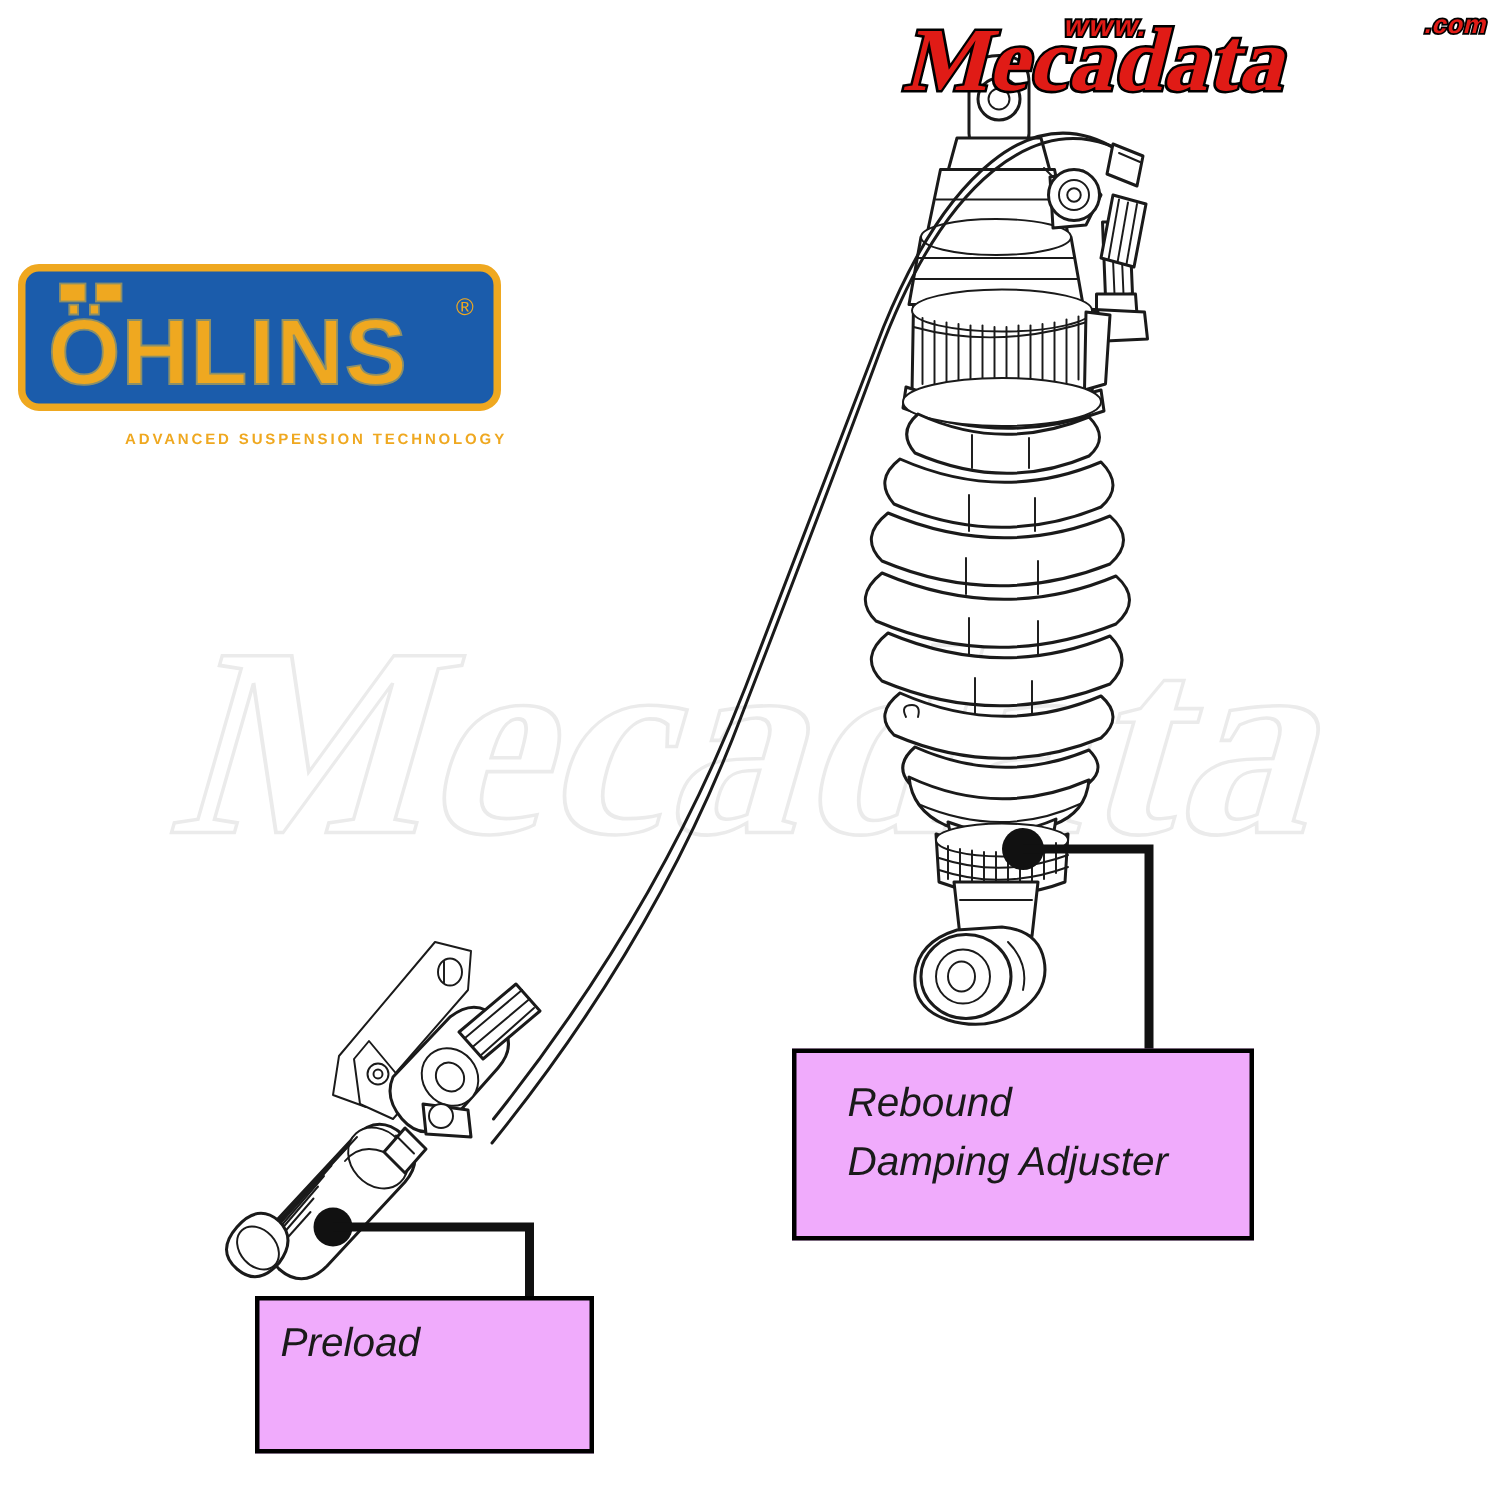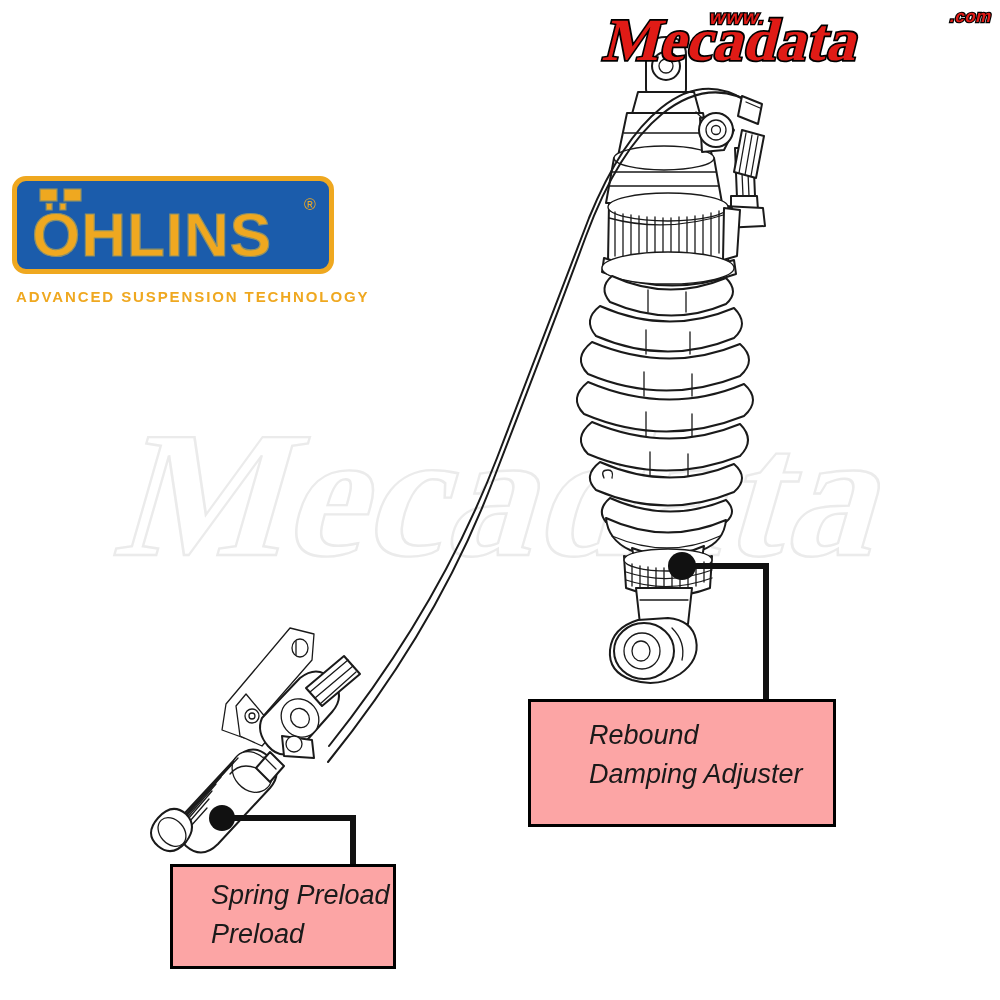--- a/index.html
+++ b/index.html
@@ -9,31 +9,31 @@
   .stage{position:absolute;left:0;top:0;width:1000px;height:1000px;background:#fff;}
   .layer{position:absolute;left:0;top:0;width:1000px;height:1000px;}
   svg{display:block;}
 
   
   #ohlins-logo{position:absolute;left:12px;top:176px;width:330px;height:140px;text-align:right;}
   .ohlins-plate{position:absolute;left:0;top:0;width:322px;height:98px;
       background:#1b5cab;border:5px solid #efa820;border-radius:14px;box-sizing:border-box;}
   .ohlins-word{position:absolute;left:0;top:0;width:322px;height:98px;}
   .ohlins-tag{position:absolute;left:4px;top:112px;width:322px;
-      color:#efa820;font-size:15px;font-weight:bold;letter-spacing:1.9px;
+      color:#efa820;font-size:10px;font-weight:bold;letter-spacing:1.9px;
       font-family:"Liberation Sans","DejaVu Sans",sans-serif;white-space:nowrap;}
 
   
   #mecadata-logo{position:absolute;left:586px;top:2px;width:412px;height:72px;}
 
   
   #watermark{position:absolute;left:0px;top:420px;width:1000px;height:200px;opacity:1;}
 
   
-  .callout-box{position:absolute;background:#fca5a5;border:3px solid #000;box-sizing:border-box;padding-left:24px;}
+  .callout-box{position:absolute;background:#f0abfc;border:3px solid #000;box-sizing:border-box;}
   .callout-text{font-style:italic;font-size:27px;color:#1a1a1a;line-height:1.45;
       font-family:"Liberation Sans","DejaVu Sans",sans-serif;white-space:nowrap;}
   #callout-rebound{left:528px;top:699px;width:308px;height:128px;}
   #callout-rebound .inner{padding:14px 0 0 34px;}
   #callout-preload{left:170px;top:864px;width:226px;height:105px;}
   #callout-preload .inner{padding:9px 0 0 14px;}
 </style>
 </head>
 <body>
 
@@ -287,18 +287,17 @@
 
   <div class="callout-box" id="callout-rebound">
     <div class="inner">
       <div class="callout-text">Rebound</div>
       <div class="callout-text">Damping Adjuster</div>
     </div>
   </div>
 
   <div class="callout-box" id="callout-preload">
     <div class="inner">
-      <div class="callout-text">Spring Preload</div>
       <div class="callout-text">Preload</div>
     </div>
   </div>
 
 </div>
 
 </body></html>

